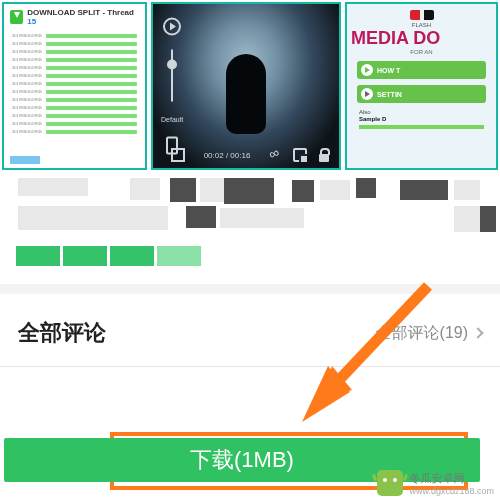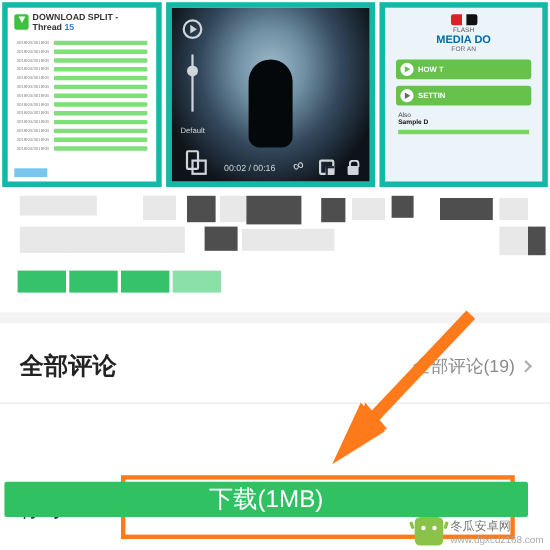--- a/index.html
+++ b/index.html
@@ -1,19 +1,19 @@
 <!DOCTYPE html>
 <html><head>
 <meta charset="utf-8">
 <style>
   * { box-sizing: border-box; margin: 0; padding: 0; }
   body { width: 500px; height: 500px; font-family: Arial, "Microsoft YaHei", sans-serif; background: #fff; overflow: hidden; position: relative; }
 
   .gallery { display: flex; gap: 4px; height: 170px; padding: 2px 2px 0 2px; }
-  .card { flex: 1 1 0; background: #fff; border: 5px solid #14b8a6; position: relative; overflow: hidden; }
+  .card { flex: 1 1 0; background: #fff; border: 2px solid #14b8a6; position: relative; overflow: hidden; }
 
   
   .c1-head { display:flex; gap:4px; align-items:center; padding:4px 6px; }
   .c1-icon { width:14px; height:14px; background:#3cc23c; border-radius:2px; position:relative; }
   .c1-icon::after { content:""; position:absolute; left:4px; top:2px; width:0; height:0; border-left:3px solid transparent; border-right:3px solid transparent; border-top:6px solid #fff; }
   .c1-title { font-size:8px; font-weight:bold; color:#333; }
   .c1-thread { color:#2b7cd3; }
   .c1-bars { padding: 0 8px; }
   .c1-row { display:flex; align-items:center; gap:4px; margin:3px 0; }
   .c1-lbl { font-size:4px; color:#888; white-space:nowrap; }
@@ -42,21 +42,21 @@
   .c2-sm.cast::after { content:""; position:absolute; right:-2px; bottom:-2px; width:6px; height:6px; border-left:2px solid #1a2530; border-top:2px solid #1a2530; background:#cfd6db; }
   .c2-sm.lock::before { content:""; position:absolute; left:3px; top:0; width:6px; height:5px; border:2px solid #cfd6db; border-bottom:none; border-radius:4px 4px 0 0; }
   .c2-sm.lock::after { content:""; position:absolute; left:2px; top:6px; width:10px; height:8px; background:#cfd6db; border-radius:1px; }
 
   
   .c3 { background:#eaf4f9; padding:6px 4px 4px; }
   .c3-logo { margin:0 auto; width:24px; height:10px; position:relative; }
   .c3-logo::before { content:""; position:absolute; left:0; width:10px; height:10px; background:#d8232a; border-radius:2px 0 0 2px; }
   .c3-logo::after { content:""; position:absolute; right:0; width:10px; height:10px; background:#111; border-radius:0 2px 2px 0; }
   .c3-flash { font-size:6px; text-align:center; color:#555; margin-top:2px; }
-  .c3-title { font-size:10px; font-weight:900; text-align:center; color:#0369a1; }
+  .c3-title { font-size:18px; font-weight:900; text-align:left; color:#be185d; }
   .c3-sub { font-size:6px; text-align:center; color:#666; }
   .c3-btn { margin:6px 6px 0; height:18px; background:#66c24a; border-radius:3px; display:flex; align-items:center; padding:0 4px; gap:4px; }
   .c3-bcirc { width:12px; height:12px; background:#fff; border-radius:50%; display:flex; align-items:center; justify-content:center; }
   .c3-bplay { border-left:5px solid #66c24a; border-top:3px solid transparent; border-bottom:3px solid transparent; margin-left:1px; }
   .c3-blbl { font-size:7px; color:#fff; font-weight:bold; flex:1; text-align:left; }
   .c3-also { font-size:6px; color:#444; margin:6px 0 1px 8px; }
   .c3-sample { font-size:6px; font-weight:bold; color:#111; margin-left:8px; }
   .c3-bar { margin:3px 8px 0; height:4px; background:#79d65c; }
 
   
@@ -74,21 +74,21 @@
   
   .reviews { display:flex; justify-content:space-between; align-items:center; padding: 24px 18px 18px; }
   .rv-title { font-size:22px; font-weight:700; color:#222; }
   .rv-all { font-size:16px; color:#8a8a8a; display:flex; align-items:center; gap:6px; }
   .chev { width:8px; height:8px; border-right:2px solid #b0b0b0; border-top:2px solid #b0b0b0; transform:rotate(45deg); }
 
   .hr { height:1px; background:#e6e6e6; }
 
   
   .dl-wrap { position:absolute; left:110px; right:32px; bottom:10px; height:58px; border:4px solid #ff7a1a; background:rgba(255,255,255,0.02); }
-  .dl-btn { position:absolute; left:-110px; right:-16px; top:2px; height:32px; background:#2fc162; color:#fff; font-size:22px; display:flex; align-items:center; justify-content:center; border-radius:2px; }
+  .dl-btn { position:absolute; left:-110px; right:-16px; top:2px; height:44px; background:#2fc162; color:#fff; font-size:22px; display:flex; align-items:center; justify-content:center; border-radius:2px; }
   .you { position:absolute; left:18px; bottom:24px; font-size:20px; color:#3a3a3a; }
 
   
   .arrow { position:absolute; pointer-events:none; }
 
   
   .wm { position:absolute; right:6px; bottom:4px; display:flex; align-items:center; gap:6px; z-index:50; }
   .wm-icon { width:26px; height:26px; background:#8bc34a; border-radius:5px; position:relative; }
   .wm-icon::before { content:""; position:absolute; left:-4px; top:4px; width:3px; height:7px; background:#8bc34a; border-radius:3px; transform:rotate(-20deg); }
   .wm-icon::after { content:""; position:absolute; right:-4px; top:4px; width:3px; height:7px; background:#8bc34a; border-radius:3px; transform:rotate(20deg); }

